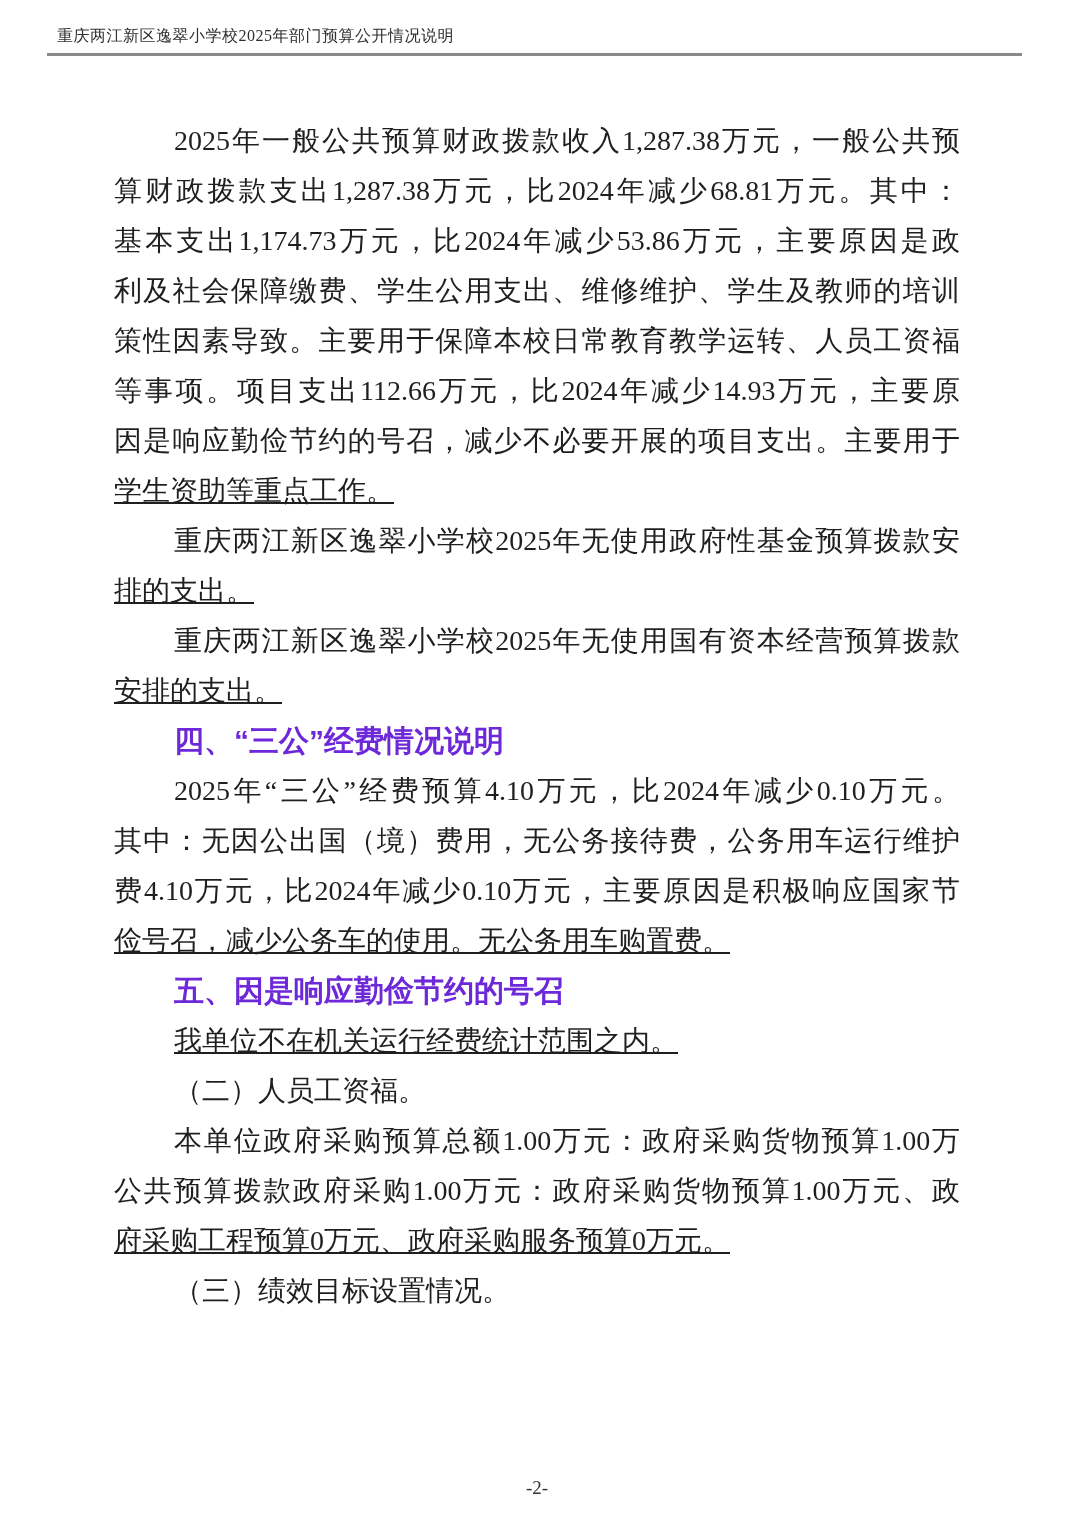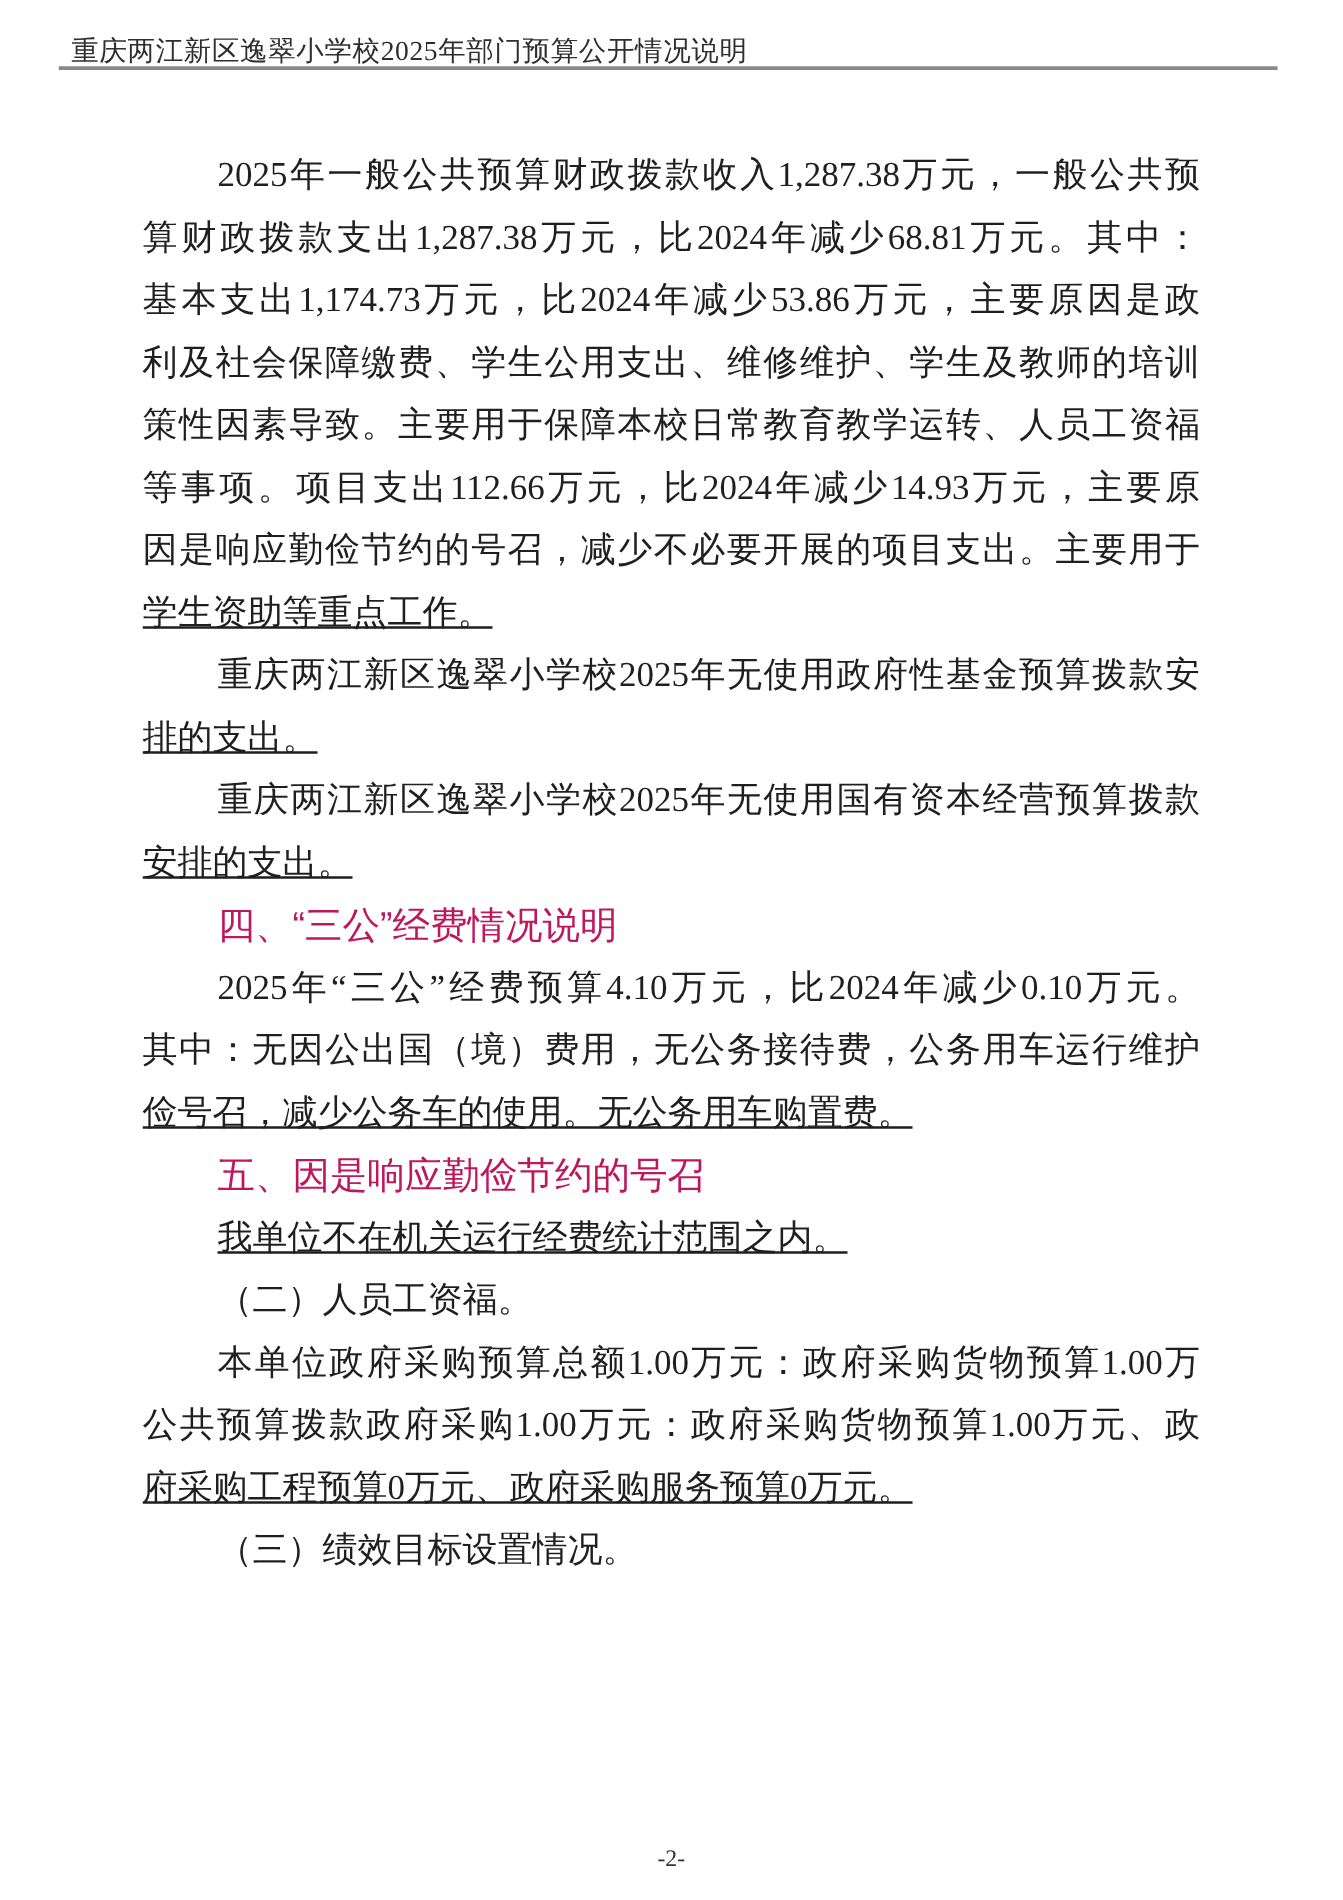--- a/index.html
+++ b/index.html
@@ -9,21 +9,21 @@
     width: 1074px;
     height: 1520px;
     background: #ffffff;
     overflow: hidden;
     font-family: "Liberation Serif", "DejaVu Serif", serif;
   }
   .header {
     position: absolute;
     left: 57px;
     top: 26px;
-    font-size: 22px;
+    font-size: 16px;
     letter-spacing: 0.5px;
     color: #2e2e2e;
     white-space: nowrap;
   }
   .rule {
     position: absolute;
     left: 47px;
     top: 53px;
     width: 975px;
     height: 3px;
@@ -43,23 +43,23 @@
     text-align: justify;
     text-align-last: justify;
     text-justify: inter-character;
     overflow: hidden;
     white-space: nowrap;
   }
   .line.first { text-indent: 60px; }
   .line.last { text-align-last: left; text-decoration: underline; }
   .line.heading {
     font-family: "Liberation Sans", "DejaVu Sans", sans-serif;
-    font-weight: 400;
+    font-weight: 700;
     font-size: 30px;
-    color: #be185d;
+    color: #6d28d9;
     text-align: left;
     text-align-last: left;
     text-indent: 60px;
   }
   .line.subheading {
     text-align: left;
     text-align-last: left;
     text-indent: 60px;
   }
   .footer {
@@ -96,20 +96,21 @@
         <div class="line last">排的支出。</div>
       </div>
       <div>
         <div class="line first">重庆两江新区逸翠小学校2025年无使用国有资本经营预算拨款</div>
         <div class="line last">安排的支出。</div>
       </div>
       <div class="line heading">四、“三公”经费情况说明</div>
       <div>
         <div class="line first">2025年“三公”经费预算4.10万元，比2024年减少0.10万元。</div>
         <div class="line">其中：无因公出国（境）费用，无公务接待费，公务用车运行维护</div>
+        <div class="line">费4.10万元，比2024年减少0.10万元，主要原因是积极响应国家节</div>
         <div class="line last">俭号召，减少公务车的使用。无公务用车购置费。</div>
       </div>
       <div class="line heading">五、因是响应勤俭节约的号召</div>
       <div>
         <div class="line first last">我单位不在机关运行经费统计范围之内。</div>
       </div>
       <div class="line subheading">（二）人员工资福。</div>
       <div>
         <div class="line first">本单位政府采购预算总额1.00万元：政府采购货物预算1.00万</div>
         <div class="line">公共预算拨款政府采购1.00万元：政府采购货物预算1.00万元、政</div>

